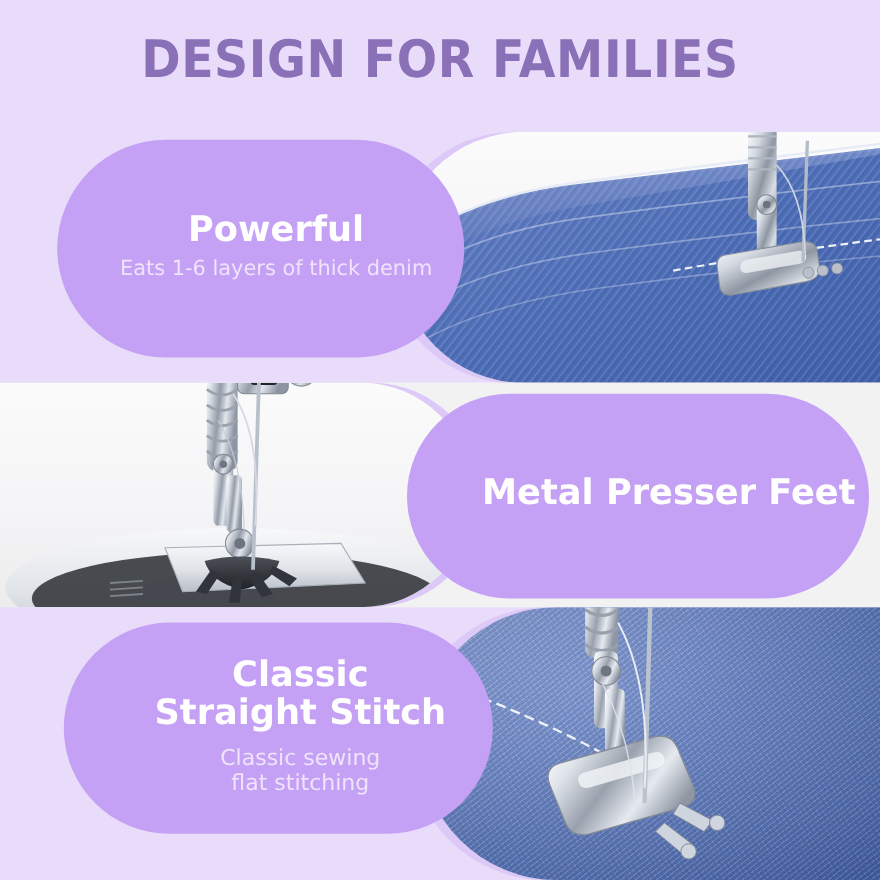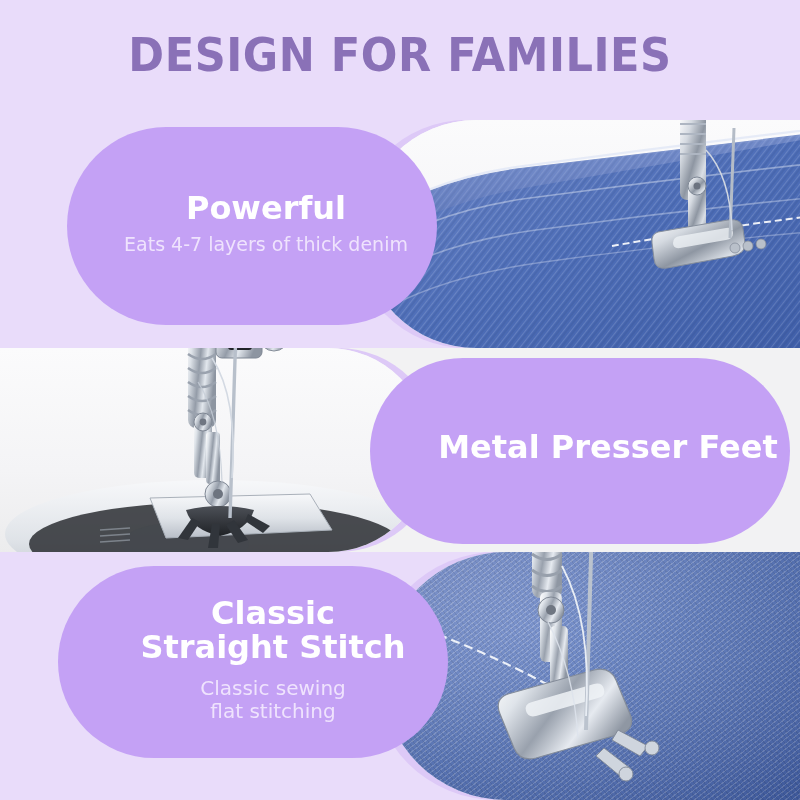--- a/index.html
+++ b/index.html
@@ -58,21 +58,21 @@
   .ph-3  { left:382px; top:552px; width:430px; height:248px;
            border-radius:244px 0 0 244px; }
 
   
   .pill{
     position:absolute;
     background:#c4a1f5;
     display:flex; flex-direction:column;
     align-items:center; justify-content:center;
   }
-  .pill-1{ left:67px;  top:127px; width:370px; height:198px;
+  .pill-1{ left:52px;  top:127px; width:370px; height:198px;
            border-radius:99px; }
   .pill-2{ left:370px; top:358px; width:420px; height:186px;
            border-radius:93px; }
   .pill-3{ left:58px;  top:566px; width:390px; height:192px;
            border-radius:108px; }
 
   .pill-title{
     font-family:"DejaVu Sans","Liberation Sans", sans-serif;
     font-weight:bold;
     color:#ffffff;
@@ -199,21 +199,21 @@
 
       <line x1="372" y1="8" x2="368" y2="118" stroke="#b4bcc7" stroke-width="3"></line>
       <path d="M344 30 q24 26 26 80" stroke="#cfd6e1" stroke-width="1.6" fill="none"></path>
     </g>
   </svg>
 </div>
 
 <div class="pill pill-1">
   <div class="inner">
     <div class="pill-title">Powerful</div>
-    <div class="pill-sub">Eats 4-7 layers of thick denim</div>
+    <div class="pill-sub">Eats 1-6 layers of thick denim</div>
   </div>
 </div>
 
 <div class="band band-2"></div>
 
 <div class="photo-ring ring-2"></div>
 <div class="photo ph-2">
   <div class="white-bg"></div>
   <svg viewBox="0 0 450 204" preserveAspectRatio="xMidYMid slice">
     <defs>

